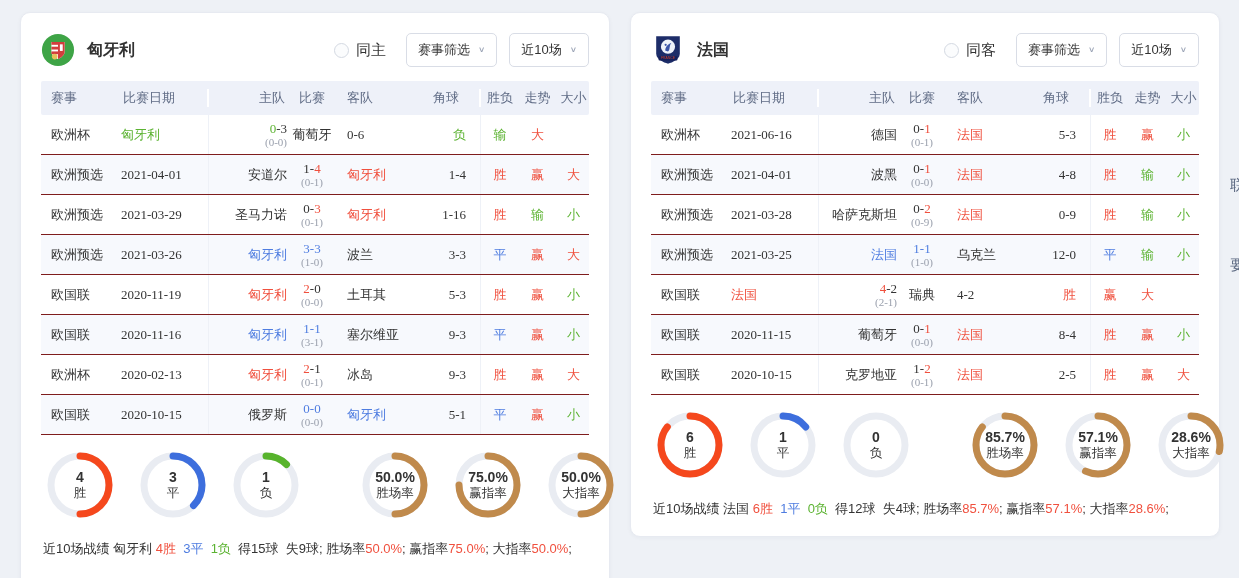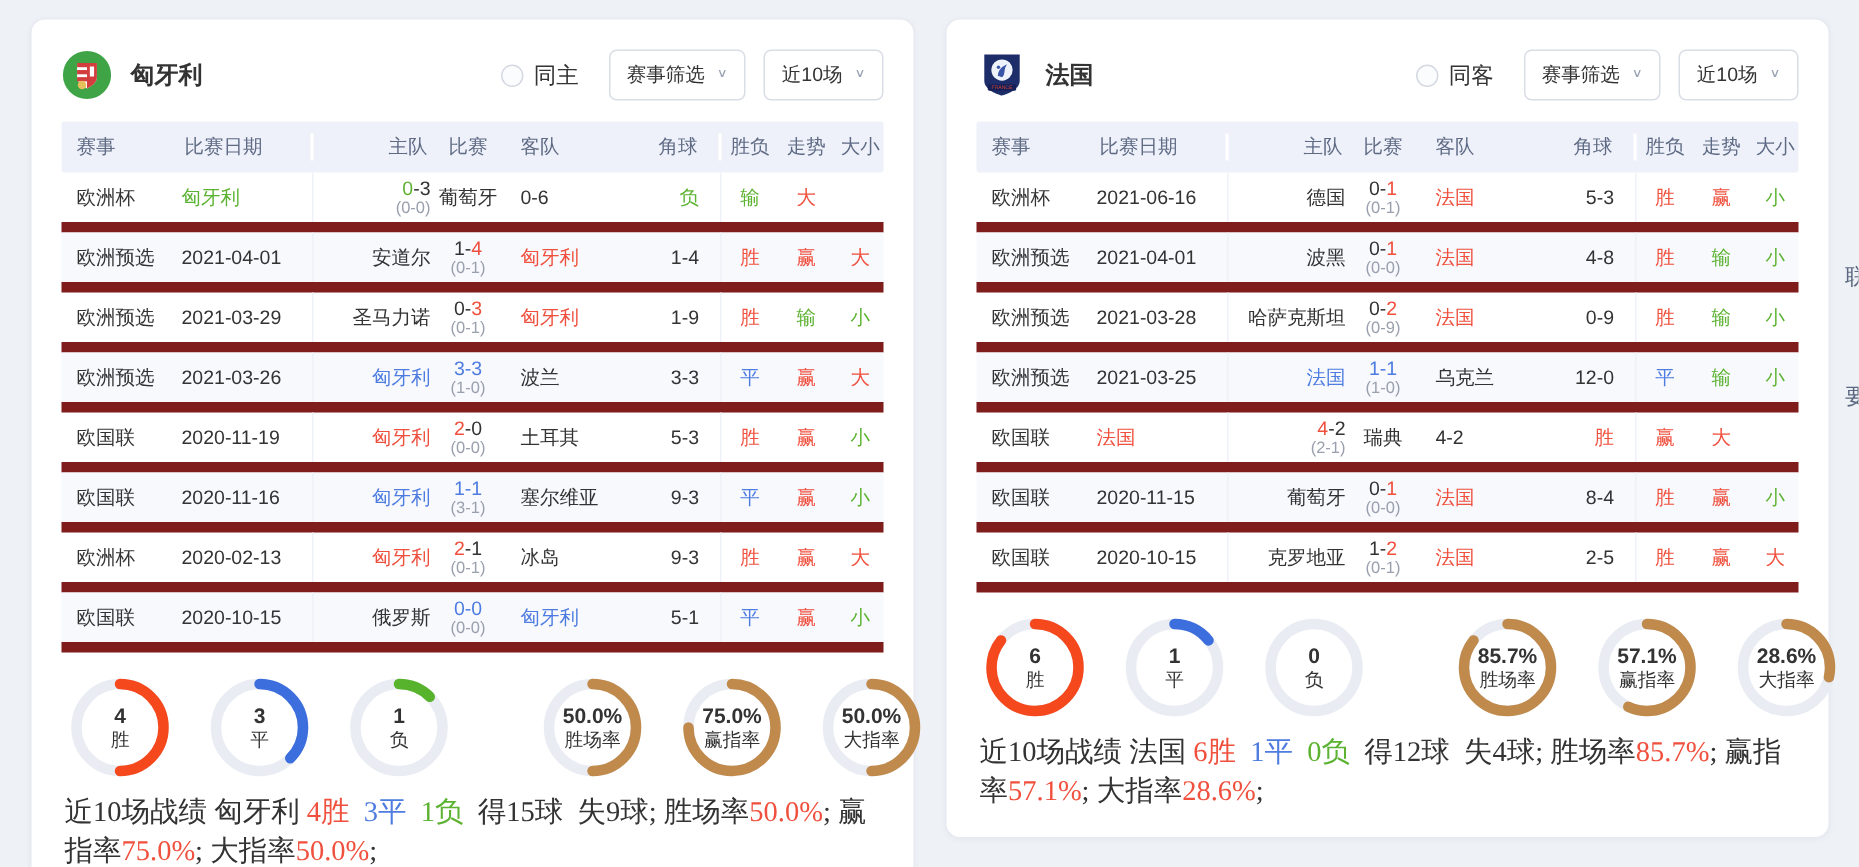--- a/index.html
+++ b/index.html
@@ -34,32 +34,32 @@
   }
   .chev{color:#9aa3b5;font-size:10px;line-height:1;transform:scaleY(.8);}
   
   .thead{
     display:grid;grid-template-columns:var(--cols);align-items:center;height:34px;
     background:#eef1f9;color:var(--head-txt);font-size:13px;border-radius:2px;
   }
   .thead span{padding:0 2px;}
   .trow{
     display:grid;grid-template-columns:var(--cols);align-items:center;height:40px;
-    font-size:13px;border-bottom:7px solid #7f1d1d;
+    font-size:13px;border-bottom:1px solid #7f1d1d;font-family:Liberation Serif, serif;
   }
   .trow:nth-of-type(even){background:#f7f9fd;}
   
   .thead span:nth-child(1),.trow .c:nth-child(1){padding-left:10px;text-align:left;}
   .thead span:nth-child(2),.trow .c:nth-child(2){text-align:left;}
   .thead span:nth-child(2){border-right:2px solid #fff;}
   .trow .c:nth-child(2){border-right:1px solid #eef1f7;height:100%;display:flex;align-items:center;}
   .thead span:nth-child(3),.trow .c:nth-child(3){text-align:right;}
   .thead span:nth-child(4),.trow .c:nth-child(4){text-align:center;}
   .thead span:nth-child(5),.trow .c:nth-child(5){text-align:left;padding-left:10px;}
-  .thead span:nth-child(6),.trow .c:nth-child(6){text-align:right;padding-right:14px;}
+  .thead span:nth-child(6),.trow .c:nth-child(6){text-align:center;padding-right:14px;}
   .thead span:nth-child(6){border-right:2px solid #fff;}
   .trow .c:nth-child(6){border-right:1px solid #eef1f7;height:100%;display:flex;align-items:center;justify-content:flex-end;}
   .thead span:nth-child(7),.trow .c:nth-child(7),
   .thead span:nth-child(8),.trow .c:nth-child(8),
   .thead span:nth-child(9),.trow .c:nth-child(9){text-align:center;}
   .score .ft{line-height:15px;}
   .score .half{line-height:13px;font-size:11px;color:var(--gray);}
   [data-c="red"]{color:var(--red);}
   [data-c="blue"]{color:var(--blue);}
   [data-c="green"]{color:var(--green);}
@@ -71,21 +71,21 @@
   .ring{width:70px;height:70px;display:block;}
   .ring .track{fill:none;stroke:#e9ecf2;stroke-width:7;}
   .ring .arc{fill:none;stroke-width:7;stroke-linecap:round;}
   .donut-text{
     position:absolute;inset:0;display:flex;flex-direction:column;align-items:center;
     justify-content:center;line-height:16px;
   }
   .dv{font-size:14px;font-weight:700;color:#333;}
   .dl{font-size:12.5px;color:#333;}
   
-  .summary{margin-top:8px;font-size:19px;color:#333;white-space:pre-wrap;padding-left:2px;font-family:Liberation Serif, serif;}
+  .summary{margin-top:20px;font-size:13px;color:#333;white-space:pre-wrap;padding-left:2px;}
   
   .edge-tabs{position:absolute;left:1230px;top:176px;width:22px;color:#5b6880;font-size:15px;}
   .edge-tab{height:18px;line-height:18px;margin-bottom:62px;cursor:pointer;}
 </style>
 </head>
 <body>
 
 <div class="page">
 
   <section class="card left">
@@ -164,21 +164,21 @@
 
         <div class="trow">
           <span class="c">欧洲预选</span>
           <span class="c">2021-03-29</span>
           <span class="c" data-c="dark">圣马力诺</span>
           <span class="c score">
             <div class="ft"><span data-c="dark">0</span><span data-c="dark">-</span><span data-c="red">3</span></div>
             <div class="half">(0-1)</div>
           </span>
           <span class="c" data-c="red">匈牙利</span>
-          <span class="c">1-9</span>
+          <span class="c">1-16</span>
           <span class="c" data-c="red">胜</span>
           <span class="c" data-c="green">输</span>
           <span class="c" data-c="green">小</span>
         </div>
 
         <div class="trow">
           <span class="c">欧洲预选</span>
           <span class="c">2021-03-26</span>
           <span class="c" data-c="blue">匈牙利</span>
           <span class="c score">

